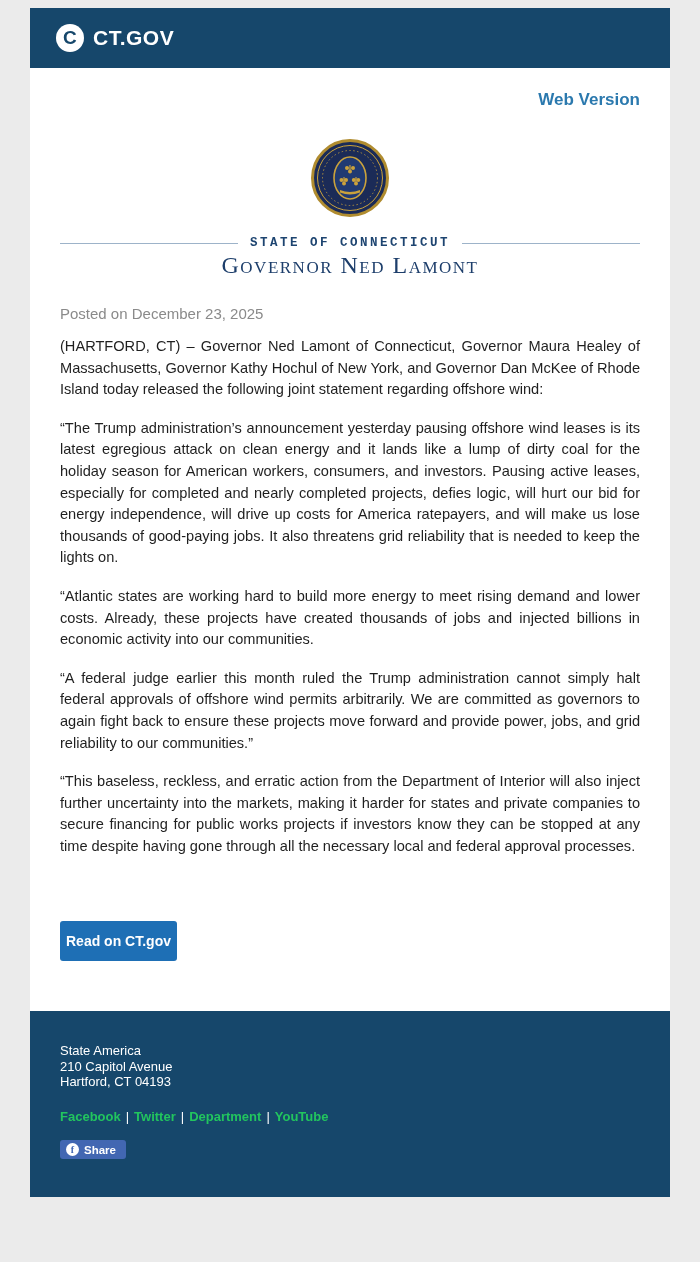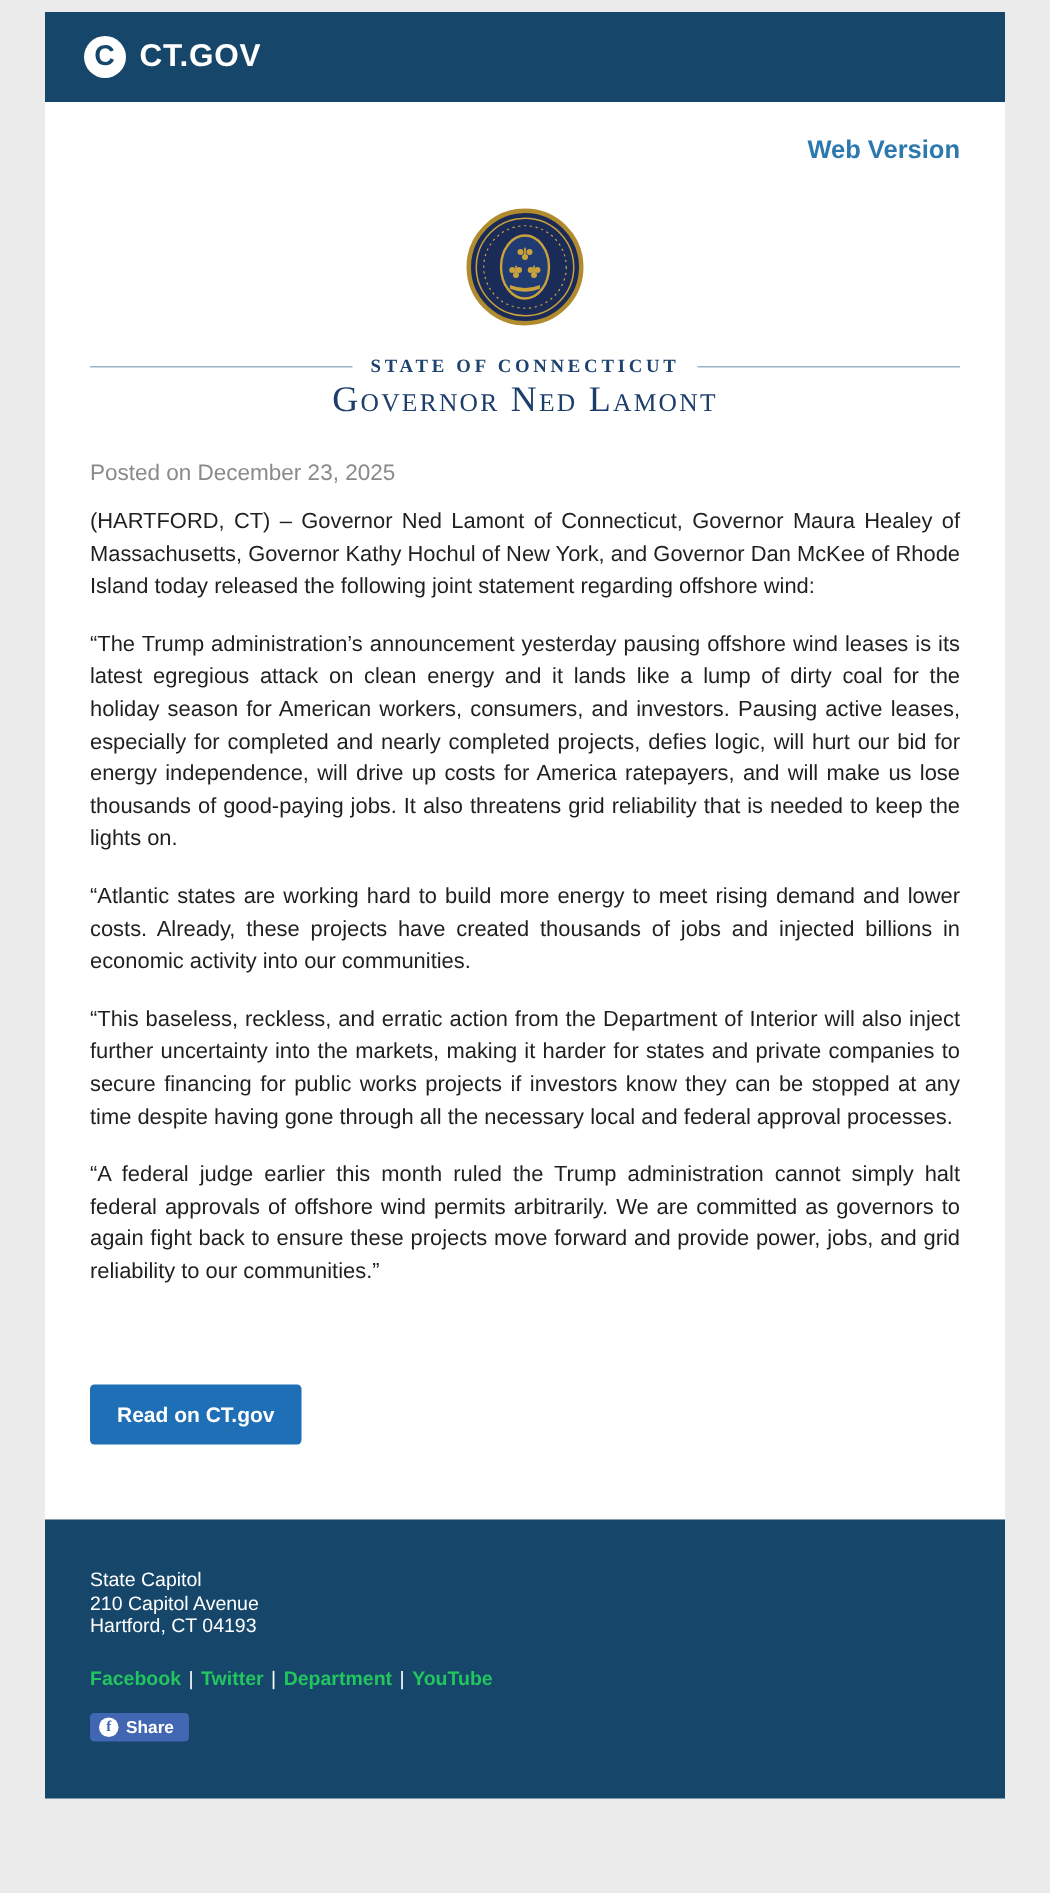--- a/index.html
+++ b/index.html
@@ -50,21 +50,21 @@
     text-decoration: none;
     cursor: pointer;
   }
 
   .seal-wrap { text-align: center; margin-top: 28px; }
 
   .masthead { margin-top: 14px; }
   .state-row { display: flex; align-items: center; gap: 12px; }
   .rule { flex: 1; height: 1px; background: #9db3c9; }
   .state-text {
-    font-family: Liberation Serif, serif;
+    font-family: Liberation Mono, monospace;
     font-size: 12.5px;
     letter-spacing: 2.5px;
     font-weight: bold;
     color: #1d4470;
     white-space: nowrap;
   }
   .gov-name {
     text-align: center;
     font-family: "Liberation Serif", serif;
     font-variant: small-caps;
@@ -92,21 +92,21 @@
   }
   .body-copy p:first-child { margin-top: 14px; }
 
   .cta-row { margin-top: 64px; }
   .cta {
     display: inline-block;
     background: #1e6fb5;
     color: #ffffff;
     font-weight: bold;
     font-size: 14px;
-    padding: 12px 18px;
+    padding: 12px 6px;
     border-radius: 3px;
     text-decoration: none;
     cursor: pointer;
   }
 
   
   .footer {
     background: #16476b;
     color: #ffffff;
     padding: 32px 30px 38px;
@@ -198,34 +198,34 @@
       <div class="gov-name">Governor Ned Lamont</div>
     </div>
 
 
     <div class="posted">Posted on December 23, 2025</div>
 
     <div class="body-copy">
       <p>(HARTFORD, CT) – Governor Ned Lamont of Connecticut, Governor Maura Healey of Massachusetts, Governor Kathy Hochul of New York, and Governor Dan McKee of Rhode Island today released the following joint statement regarding offshore wind:</p>
       <p>“The Trump administration’s announcement yesterday pausing offshore wind leases is its latest egregious attack on clean energy and it lands like a lump of dirty coal for the holiday season for American workers, consumers, and investors. Pausing active leases, especially for completed and nearly completed projects, defies logic, will hurt our bid for energy independence, will drive up costs for America ratepayers, and will make us lose thousands of good-paying jobs. It also threatens grid reliability that is needed to keep the lights on.</p>
       <p>“Atlantic states are working hard to build more energy to meet rising demand and lower costs. Already, these projects have created thousands of jobs and injected billions in economic activity into our communities.</p>
+      <p>“A federal judge earlier this month ruled the Trump administration cannot simply halt federal approvals of offshore wind permits arbitrarily. We are committed as governors to again fight back to ensure these projects move forward and provide power, jobs, and grid reliability to our communities.”</p>
       <p>“This baseless, reckless, and erratic action from the Department of Interior will also inject further uncertainty into the markets, making it harder for states and private companies to secure financing for public works projects if investors know they can be stopped at any time despite having gone through all the necessary local and federal approval processes.</p>
-      <p>“A federal judge earlier this month ruled the Trump administration cannot simply halt federal approvals of offshore wind permits arbitrarily. We are committed as governors to again fight back to ensure these projects move forward and provide power, jobs, and grid reliability to our communities.”</p>
     </div>
 
     <div class="cta-row">
       <a class="cta">Read on CT.gov</a>
     </div>
 
   </div>
 
   <div class="footer">
 
     <div class="addr">
-      <div>State Capitol</div>
+      <div>State America</div>
       <div>210 Capitol Avenue</div>
       <div>Hartford, CT 04193</div>
     </div>
 
     <div class="social">
       <a>Facebook</a><span class="sep">|</span><a>Twitter</a><span class="sep">|</span><a>Department</a><span class="sep">|</span><a>YouTube</a>
     </div>
 
     <div class="share-row">
       <button class="share-btn">

